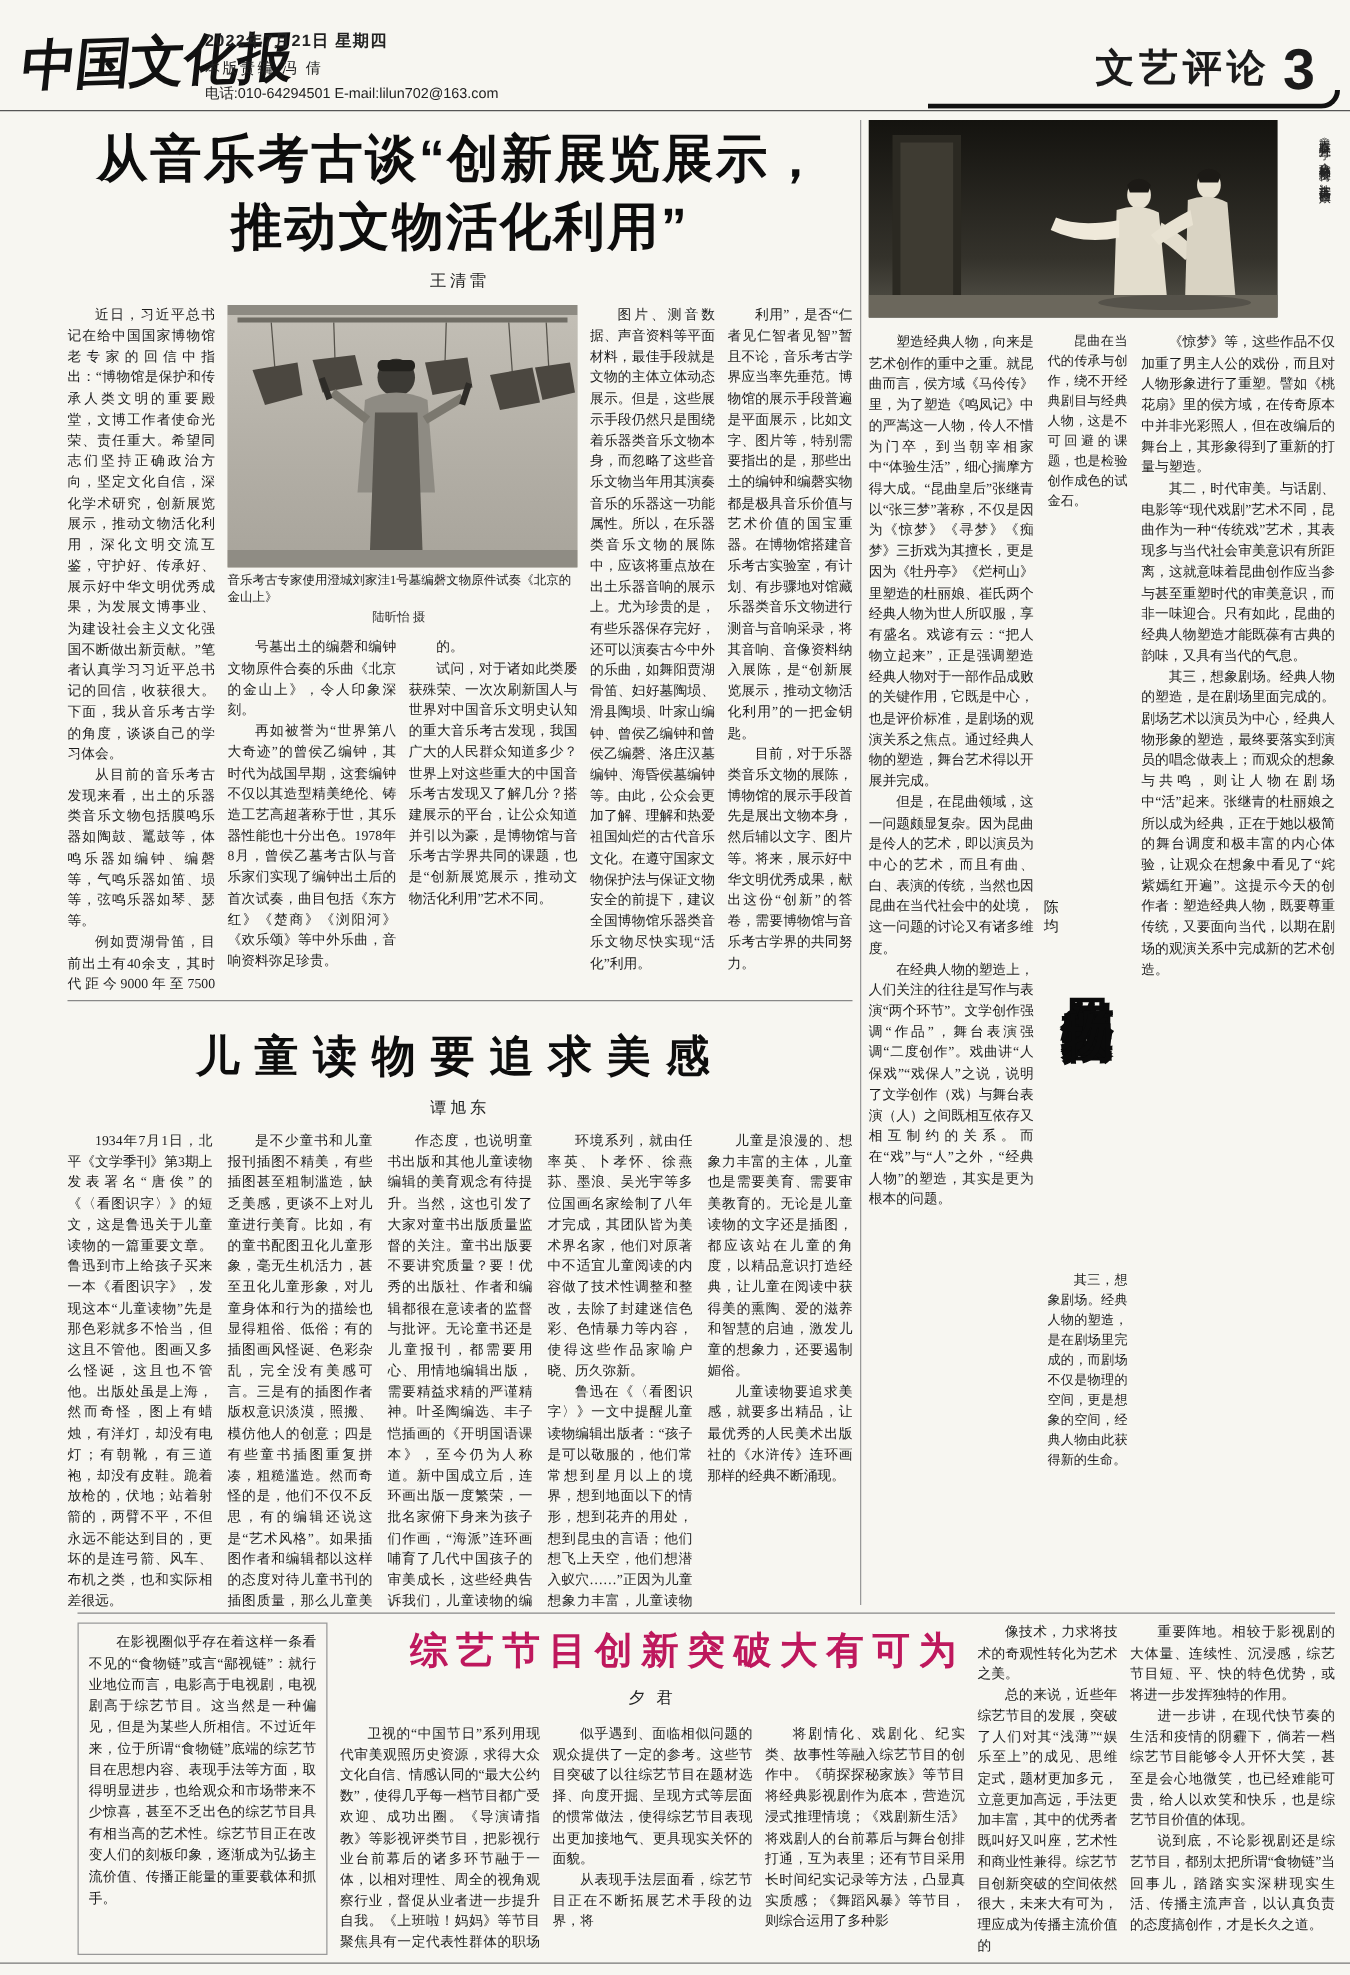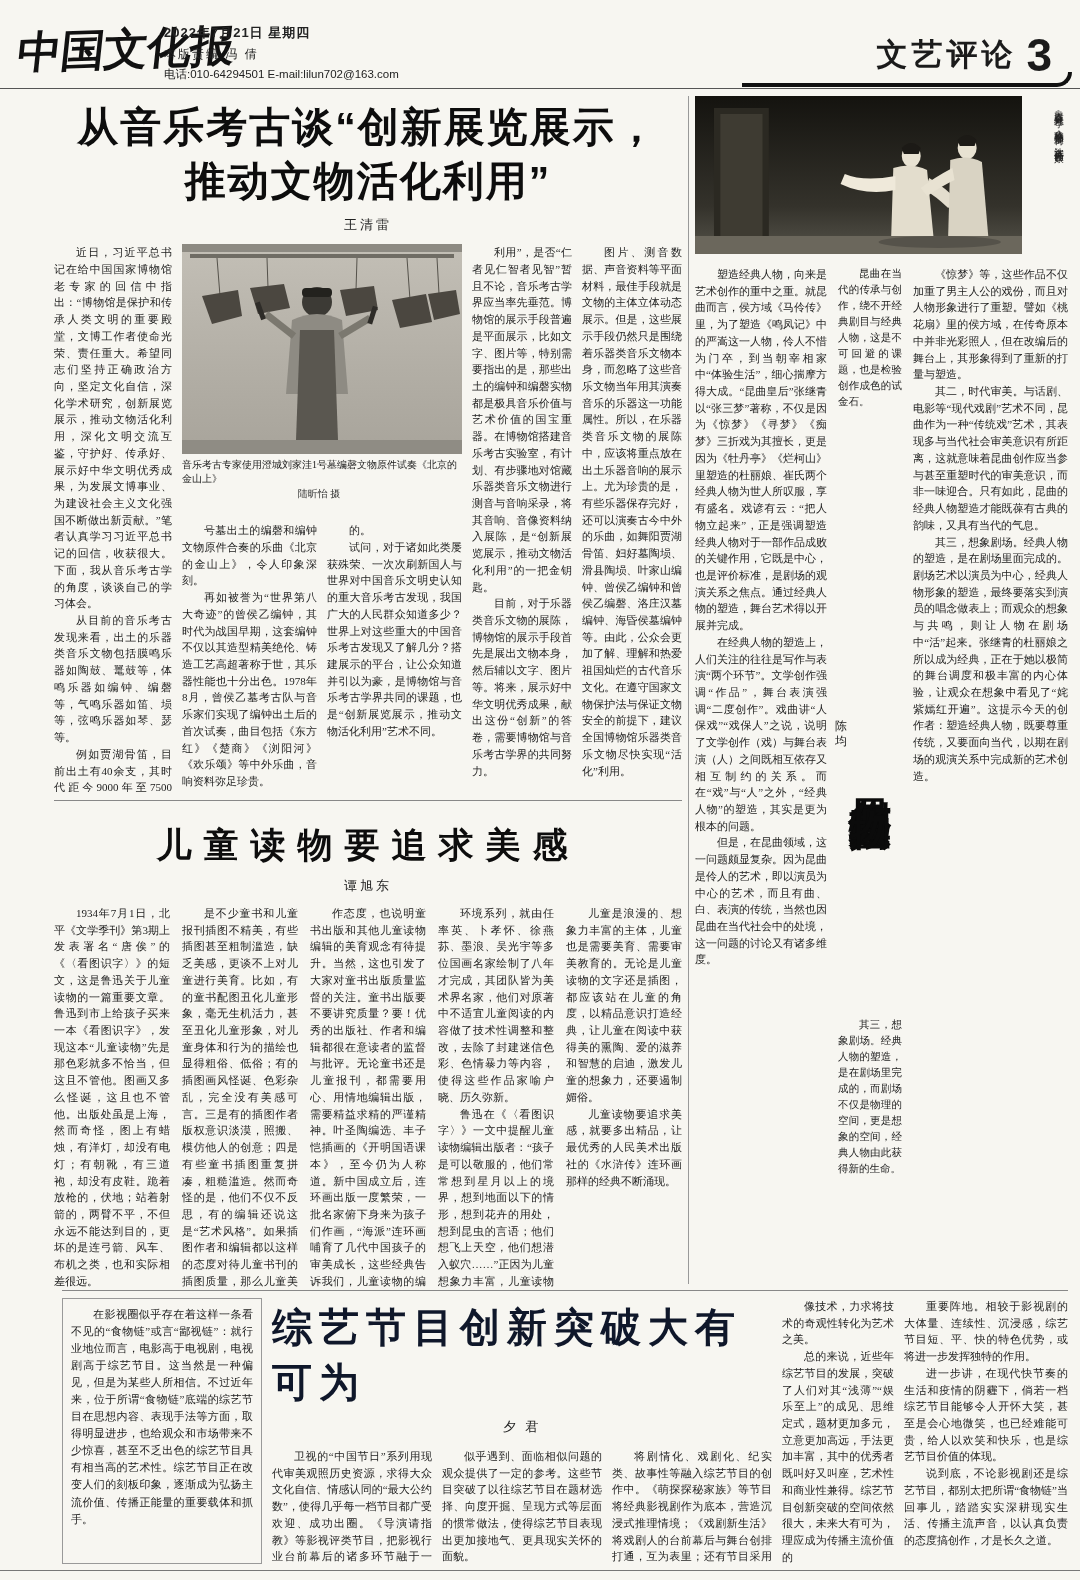--- a/index.html
+++ b/index.html
@@ -40,21 +40,21 @@
   .tcol p{margin:0;text-indent:2em;}
   
   .m-body{display:flex;gap:10px;height:548px;margin-top:2px;}
   .m-c1{width:118px;height:100%;}
   .m-photo-blk{width:280px;display:flex;flex-direction:column;}
   .m-c4{width:100px;height:100%;}
   .m-c5{flex:1;height:100%;}
   .photo1{width:280px;height:210px;background:#b8b4ac;}
   .cap1{font-size:10px;line-height:1.4;margin-top:4px;text-align:left;color:#222;}
   .credit1{font-size:10px;text-align:center;color:#333;margin-top:1px;padding-right:6px;}
-  .m-sub{display:flex;gap:10px;flex:1;margin-top:21px;overflow:hidden;}
+  .m-sub{display:flex;gap:10px;flex:1;margin-top:9px;overflow:hidden;}
   .m-sub .tcol{flex:1;height:100%;}
   .sect-rule{position:absolute;left:0;width:628px;height:1px;background:#888;}
   
   .children{position:absolute;top:712px;left:0;width:628px;}
   .child-h2{margin:14px 0 0 0;text-align:center;font-family:"Liberation Sans",sans-serif;
     font-weight:900;font-size:35px;letter-spacing:12px;color:#0d0d0d;}
   .c-body{display:flex;gap:12px;height:382px;margin-top:4px;}
   .c-body .tcol{flex:1;height:100%;}
   
   .opera-fig{display:flex;height:160px;margin-top:0;}
@@ -71,22 +71,22 @@
   .k-byline{position:absolute;left:-6px;top:44%;writing-mode:vertical-rl;font-size:12px;
     letter-spacing:6px;color:#222;}
   .k-c{flex:1;height:100%;}
   
   .full-rule{position:absolute;top:1290px;left:62px;right:12px;height:1px;background:#888;}
   .bottom-zone{position:absolute;top:1298px;left:62px;right:12px;height:266px;display:flex;gap:10px;}
   .intro-box{width:200px;border:1px solid #999;padding:7px 8px;overflow:hidden;
     font-size:11px;line-height:1.55;text-align:justify;}
   .intro-box p{margin:0;text-indent:2em;}
   .b-center{width:500px;display:flex;flex-direction:column;}
-  .var-h2{margin:2px 0 0 0;text-align:left;font-family:"Liberation Sans",sans-serif;
-    font-weight:900;font-size:40px;letter-spacing:7px;color:#0f172a;}
+  .var-h2{margin:2px 0 0 0;text-align:right;font-family:"Liberation Sans",sans-serif;
+    font-weight:900;font-size:30px;letter-spacing:7px;color:#be185d;}
   .b-cols{display:flex;gap:10px;flex:1;overflow:hidden;margin-top:2px;}
   .b-cols .tcol{flex:1;height:100%;}
   .b-r1{width:112px;height:100%;}
   .b-r2{flex:1;height:100%;}
   .bottom-rule{position:absolute;top:1570px;left:0;width:100%;height:1px;background:#777;}
 </style>
 </head>
 <body>
 
 <div class="page">
@@ -164,26 +164,26 @@
               <div class="tcol">
                   <p>号墓出土的编磬和编钟文物原件合奏的乐曲《北京的金山上》，令人印象深刻。</p>
                   <p>再如被誉为“世界第八大奇迹”的曾侯乙编钟，其时代为战国早期，这套编钟不仅以其造型精美绝伦、铸造工艺高超著称于世，其乐器性能也十分出色。1978年8月，曾侯乙墓考古队与音乐家们实现了编钟出土后的首次试奏，曲目包括《东方红》《楚商》《浏阳河》《欢乐颂》等中外乐曲，音响资料弥足珍贵。</p>
                 </div>
               <div class="tcol">
                   <p>的。</p>
                   <p>试问，对于诸如此类屡获殊荣、一次次刷新国人与世界对中国音乐文明史认知的重大音乐考古发现，我国广大的人民群众知道多少？世界上对这些重大的中国音乐考古发现又了解几分？搭建展示的平台，让公众知道并引以为豪，是博物馆与音乐考古学界共同的课题，也是“创新展览展示，推动文物活化利用”艺术不同。</p>
                 </div>
             </div>
           </div>
+          <div class="tcol m-c4">
+              <p>图片、测音数据、声音资料等平面材料，最佳手段就是文物的主体立体动态展示。但是，这些展示手段仍然只是围绕着乐器类音乐文物本身，而忽略了这些音乐文物当年用其演奏音乐的乐器这一功能属性。所以，在乐器类音乐文物的展陈中，应该将重点放在出土乐器音响的展示上。尤为珍贵的是，有些乐器保存完好，还可以演奏古今中外的乐曲，如舞阳贾湖骨笛、妇好墓陶埙、滑县陶埙、叶家山编钟、曾侯乙编钟和曾侯乙编磬、洛庄汉墓编钟、海昏侯墓编钟等。由此，公众会更加了解、理解和热爱祖国灿烂的古代音乐文化。在遵守国家文物保护法与保证文物安全的前提下，建议全国博物馆乐器类音乐文物尽快实现“活化”利用。</p>
+            </div>
           <div class="tcol m-c5">
               <p>利用”，是否“仁者见仁智者见智”暂且不论，音乐考古学界应当率先垂范。博物馆的展示手段普遍是平面展示，比如文字、图片等，特别需要指出的是，那些出土的编钟和编磬实物都是极具音乐价值与艺术价值的国宝重器。在博物馆搭建音乐考古实验室，有计划、有步骤地对馆藏乐器类音乐文物进行测音与音响采录，将其音响、音像资料纳入展陈，是“创新展览展示，推动文物活化利用”的一把金钥匙。</p>
               <p>目前，对于乐器类音乐文物的展陈，博物馆的展示手段首先是展出文物本身，然后辅以文字、图片等。将来，展示好中华文明优秀成果，献出这份“创新”的答卷，需要博物馆与音乐考古学界的共同努力。</p>
-            </div>
-          <div class="tcol m-c4">
-              <p>图片、测音数据、声音资料等平面材料，最佳手段就是文物的主体立体动态展示。但是，这些展示手段仍然只是围绕着乐器类音乐文物本身，而忽略了这些音乐文物当年用其演奏音乐的乐器这一功能属性。所以，在乐器类音乐文物的展陈中，应该将重点放在出土乐器音响的展示上。尤为珍贵的是，有些乐器保存完好，还可以演奏古今中外的乐曲，如舞阳贾湖骨笛、妇好墓陶埙、滑县陶埙、叶家山编钟、曾侯乙编钟和曾侯乙编磬、洛庄汉墓编钟、海昏侯墓编钟等。由此，公众会更加了解、理解和热爱祖国灿烂的古代音乐文化。在遵守国家文物保护法与保证文物安全的前提下，建议全国博物馆乐器类音乐文物尽快实现“活化”利用。</p>
             </div>
         </div>
       </article>
 
       <div class="sect-rule" style="top:704px;"></div>
 
       <article class="children">
         <h2 class="child-h2">儿童读物要追求美感</h2>
         <div class="byline">谭旭东</div>
         <div class="c-body">
@@ -238,22 +238,22 @@
             <path d="M244 72 Q226 82 214 92 L220 100 Q234 90 246 84 Z" fill="#e8e2d2"></path>
           </g>
           <ellipse cx="232" cy="146" rx="58" ry="6" fill="#55524a"></ellipse>
         </svg>
         <div class="opera-cap">青春版《牡丹亭》，俞玖林饰柳梦梅，沈丰英饰杜丽娘。</div>
       </div>
 
       <div class="k-body">
         <div class="tcol k-a">
             <p>塑造经典人物，向来是艺术创作的重中之重。就昆曲而言，侯方域《马伶传》里，为了塑造《鸣凤记》中的严嵩这一人物，伶人不惜为门卒，到当朝宰相家中“体验生活”，细心揣摩方得大成。“昆曲皇后”张继青以“张三梦”著称，不仅是因为《惊梦》《寻梦》《痴梦》三折戏为其擅长，更是因为《牡丹亭》《烂柯山》里塑造的杜丽娘、崔氏两个经典人物为世人所叹服，享有盛名。戏谚有云：“把人物立起来”，正是强调塑造经典人物对于一部作品成败的关键作用，它既是中心，也是评价标准，是剧场的观演关系之焦点。通过经典人物的塑造，舞台艺术得以开展并完成。</p>
+            <p>但是，在昆曲领域，这一问题颇显复杂。因为昆曲是伶人的艺术，即以演员为中心的艺术，而且有曲、白、表演的传统，当然也因昆曲在当代社会中的处境，这一问题的讨论又有诸多维度。</p>
             <p>在经典人物的塑造上，人们关注的往往是写作与表演“两个环节”。文学创作强调“作品”，舞台表演强调“二度创作”。戏曲讲“人保戏”“戏保人”之说，说明了文学创作（戏）与舞台表演（人）之间既相互依存又相互制约的关系。而在“戏”与“人”之外，“经典人物”的塑造，其实是更为根本的问题。</p>
-            <p>但是，在昆曲领域，这一问题颇显复杂。因为昆曲是伶人的艺术，即以演员为中心的艺术，而且有曲、白、表演的传统，当然也因昆曲在当代社会中的处境，这一问题的讨论又有诸多维度。</p>
           </div>
         <div class="k-mid">
           <div class="tcol">
               <p>昆曲在当代的传承与创作，绕不开经典剧目与经典人物，这是不可回避的课题，也是检验创作成色的试金石。</p>
             </div>
           <div class="k-h">
             <div class="k-h-text">昆曲创作如何塑造经典人物</div>
           </div>
           <div class="k-byline">陈  均</div>
           <div class="tcol">

